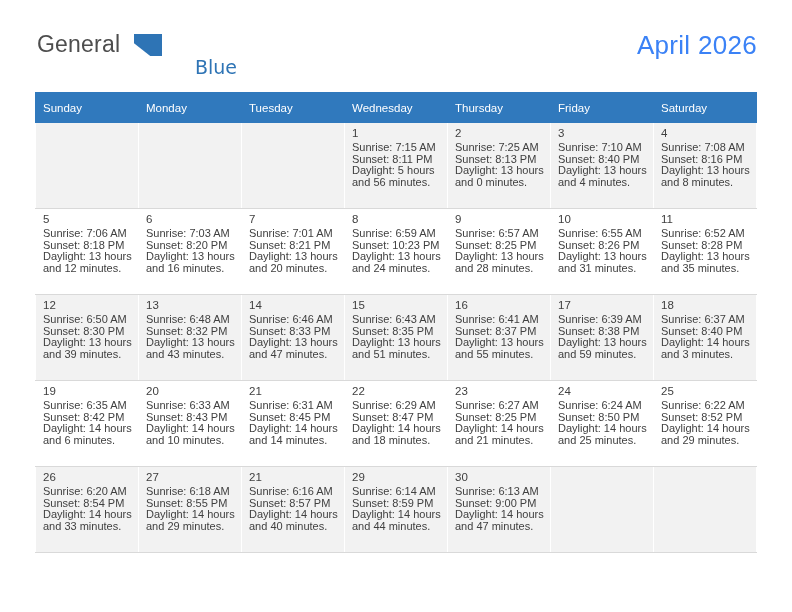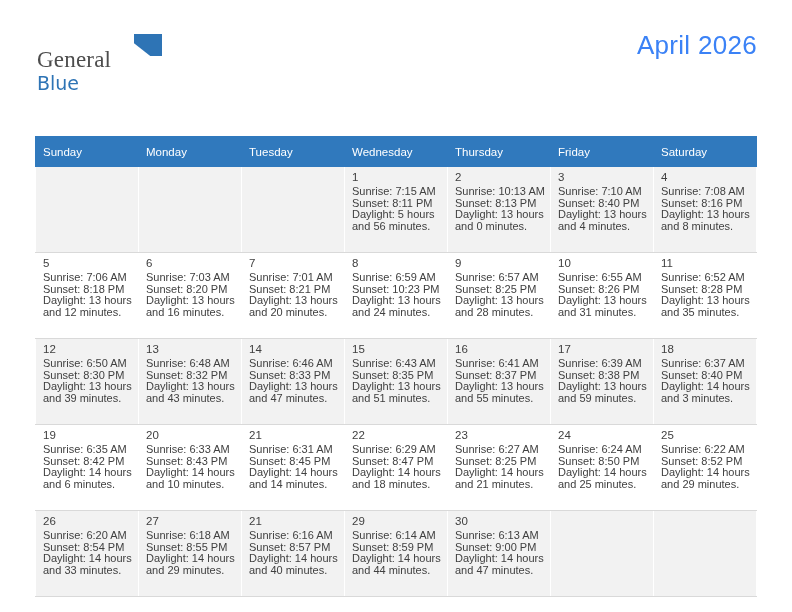--- a/index.html
+++ b/index.html
@@ -31,29 +31,29 @@
     left: 2px;
     top: 32px;
     width: 200px;
     height: 52px;
   }
   .logo-general {
     font-size: 23px;
     color: #4d4d4d;
     letter-spacing: .2px;
     line-height: 24px;
-    font-family: Liberation Serif, serif;
-    margin-top: 16px;
+    font-family: Liberation Sans, sans-serif;
   }
   .logo-blue {
     font-size: 19px;
     color: #2e74b5;
     line-height: 20px;
     margin-top: 1px;
     font-family: "DejaVu Sans", sans-serif;
+    text-align: right;
   }
   .logo-flag {
     position: absolute;
     left: 97px;
     top: 2px;
     width: 28px;
     height: 22px;
     background: #2e74b5;
     clip-path: polygon(0 0, 100% 0, 100% 100%, 58% 100%, 0 42%);
   }
@@ -70,21 +70,20 @@
     right: 0;
     top: 72px;
     font-size: 14.5px;
     color: #404040;
   }
   
   table.calendar {
     width: 722px;
     border-collapse: collapse;
     table-layout: fixed;
-    margin-top: 44px;
   }
   table.calendar th {
     background: #3079bd;
     color: #ffffff;
     font-size: 11.5px;
     font-weight: normal;
     text-align: left;
     padding: 5px 0 5px 7px;
     height: 19px;
     border: 1px solid #3079bd;
@@ -156,21 +155,21 @@
             <div class="info">
               <div>Sunrise: 7:15 AM</div>
               <div>Sunset: 8:11 PM</div>
               <div>Daylight: 5 hours</div>
               <div>and 56 minutes.</div>
             </div>
           </td>
           <td>
             <div class="daynum">2</div>
             <div class="info">
-              <div>Sunrise: 10:13 AM</div>
+              <div>Sunrise: 7:25 AM</div>
               <div>Sunset: 8:13 PM</div>
               <div>Daylight: 13 hours</div>
               <div>and 0 minutes.</div>
             </div>
           </td>
           <td>
             <div class="daynum">3</div>
             <div class="info">
               <div>Sunrise: 7:10 AM</div>
               <div>Sunset: 8:40 PM</div>

